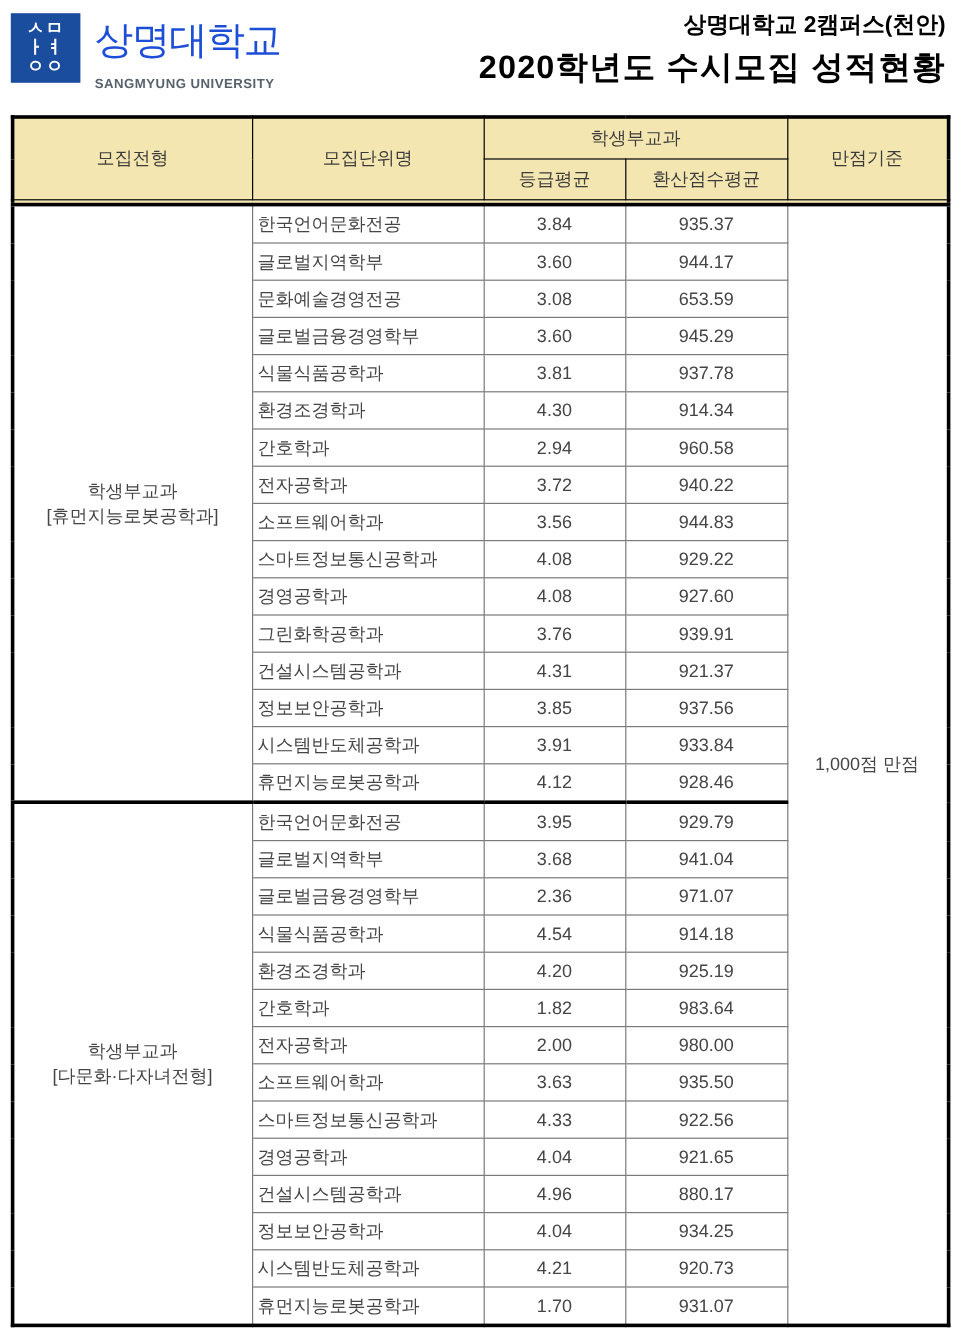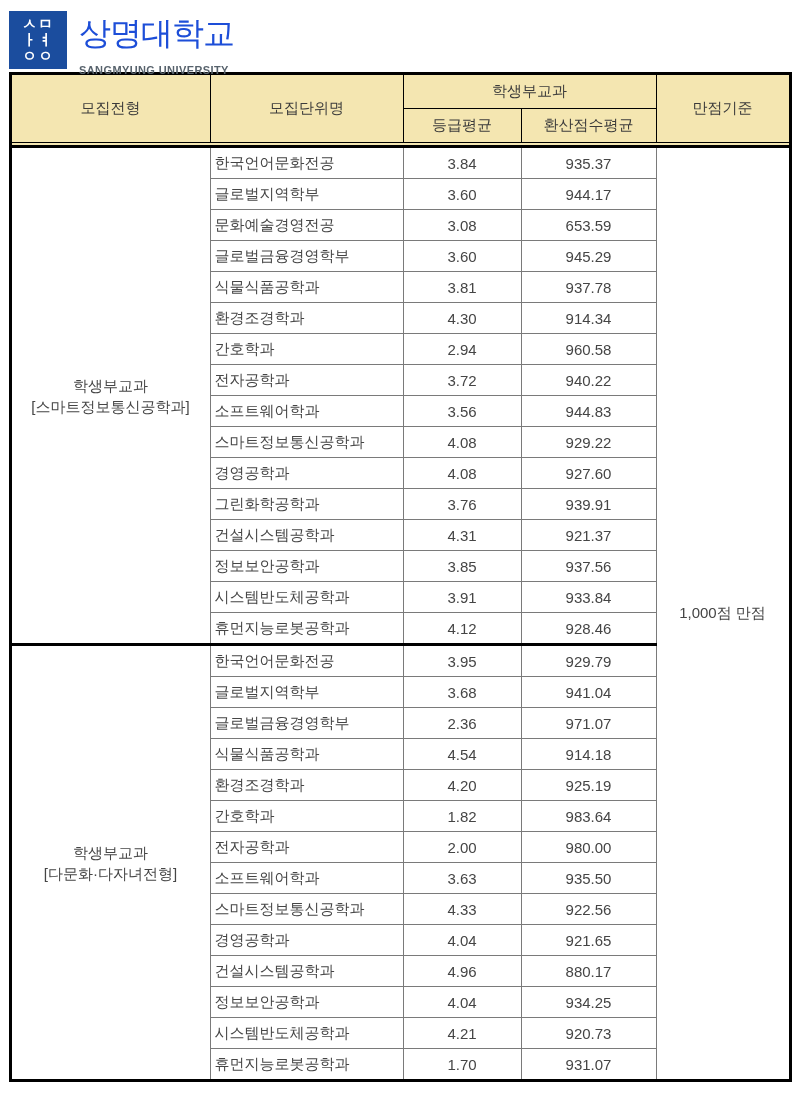--- a/index.html
+++ b/index.html
@@ -1,20 +1,20 @@
 <!DOCTYPE html>
 <html><head>
 <meta charset="utf-8">
 <style>
   html,body { margin:0; padding:0; background:#fff; }
   body { font-family:"Liberation Sans","DejaVu Sans",sans-serif; }
   .page { position:relative; width:800px; height:1108px; background:#fff; overflow:hidden; }
 
   
-  .banner { position:relative; height:72px; }
+  .banner { position:relative; height:96px; }
   .logo-wrap { position:absolute; left:9px; top:11px; display:flex; align-items:flex-start; }
   .logo-mark {
     width:58px; height:58px; background:#1B4D9E; color:#fff;
     display:flex; flex-direction:column; align-items:center; justify-content:center;
     font-weight:bold; font-size:15px; line-height:16px; letter-spacing:1px;
   }
   .logo-text { margin-left:12px; padding-top:2px; }
   .logo-ko { font-size:32px; line-height:40px; font-weight:normal; color:#1d4ed8; letter-spacing:-1px; }
   .logo-en { font-size:11px; font-weight:bold; color:#57626C; letter-spacing:0.4px; margin-top:11px; }
 
@@ -57,20 +57,22 @@
         <div>ㅅㅁ</div>
         <div>ㅏㅕ</div>
         <div>ㅇㅇ</div>
       </div>
       <div class="logo-text">
         <div class="logo-ko">상명대학교</div>
         <div class="logo-en">SANGMYUNG UNIVERSITY</div>
       </div>
     </div>
     <div class="titles">
+      <div class="title-campus">상명대학교 2캠퍼스(천안)</div>
+      <div class="title-main">2020학년도 수시모집 성적현황</div>
     </div>
   </div>
 
   <table class="score">
     <colgroup>
       <col style="width:200px">
         <col style="width:193px">
         <col style="width:118px">
         <col style="width:135px">
         <col style="width:134px">
@@ -87,21 +89,21 @@
         <th>환산점수평균</th>
       </tr>
     </thead>
     <tbody>
         <tr class="sep-row">
           <td colspan="5"></td>
         </tr>
         <tr>
           <td class="type-cell" rowspan="16">
             <div>학생부교과</div>
-            <div>[스마트정보통신공학과]</div>
+            <div>[휴먼지능로봇공학과]</div>
           </td>
           <td class="unit-cell">한국언어문화전공</td>
           <td class="num-cell">3.84</td>
           <td class="num-cell">935.37</td>
           <td class="max-cell" rowspan="30">1,000점 만점</td>
         </tr>
         <tr>
           <td class="unit-cell">글로벌지역학부</td>
           <td class="num-cell">3.60</td>
           <td class="num-cell">944.17</td>

